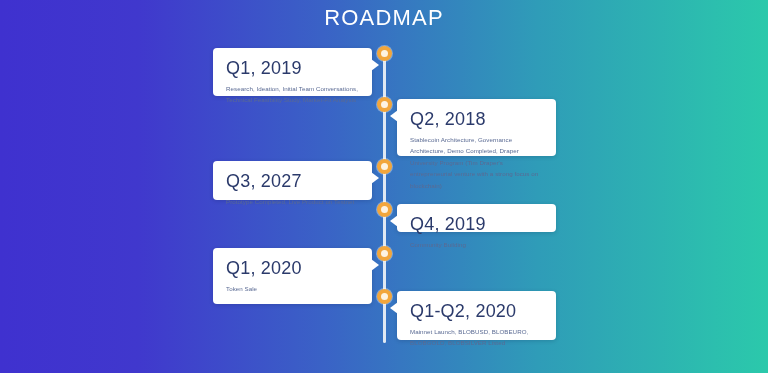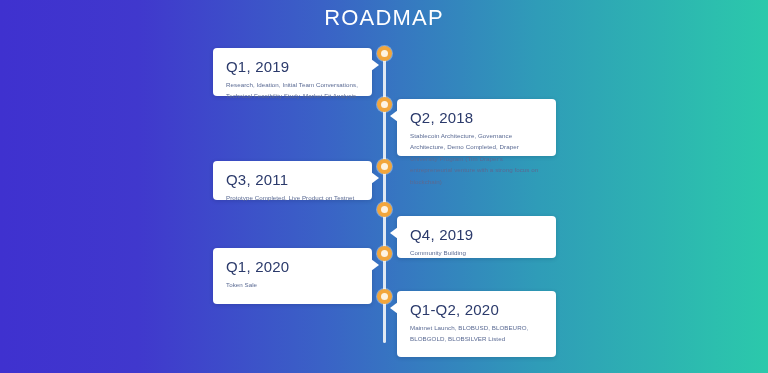--- a/index.html
+++ b/index.html
@@ -88,21 +88,21 @@
     right: -7px;
     border-left: 8px solid #ffffff;
   }
   .card.right .pointer {
     left: -7px;
     border-right: 8px solid #ffffff;
   }
 
   .card-title {
     color: #2b3a6b;
-    font-size: 15px;
+    font-size: 18px;
     font-weight: 400;
     margin: 0 0 4px 0;
     letter-spacing: 0.2px;
   }
   .card-body {
     color: #5a6a93;
     font-size: 6.2px;
     line-height: 1.85;
     margin: 0;
     letter-spacing: 0.05px;
@@ -131,35 +131,35 @@
   </div>
 
   <div class="card right" style="top:99px; height:57px">
     <span class="pointer"></span>
     <p class="card-title">Q2, 2018</p>
     <p class="card-body">Stablecoin Architecture, Governance Architecture, Demo Completed, Draper University Program (Tim Draper's entrepreneurial venture with a strong focus on blockchain)</p>
   </div>
 
   <div class="card left" style="top:161px; height:39px">
     <span class="pointer"></span>
-    <p class="card-title">Q3, 2011</p>
+    <p class="card-title">Q3, 2027</p>
     <p class="card-body">Prototype Completed, Live Product on Testnet</p>
   </div>
 
-  <div class="card right" style="top:216px; height:42px">
+  <div class="card right" style="top:204px; height:28px">
     <span class="pointer"></span>
     <p class="card-title">Q4, 2019</p>
     <p class="card-body">Community Building</p>
   </div>
 
   <div class="card left" style="top:248px; height:56px">
     <span class="pointer"></span>
     <p class="card-title">Q1, 2020</p>
     <p class="card-body">Token Sale</p>
   </div>
 
-  <div class="card right" style="top:291px; height:66px">
+  <div class="card right" style="top:291px; height:49px">
     <span class="pointer"></span>
     <p class="card-title">Q1-Q2, 2020</p>
     <p class="card-body">Mainnet Launch, BLOBUSD, BLOBEURO, BLOBGOLD, BLOBSILVER Listed</p>
   </div>
 
 </div>
 
 </body></html>

